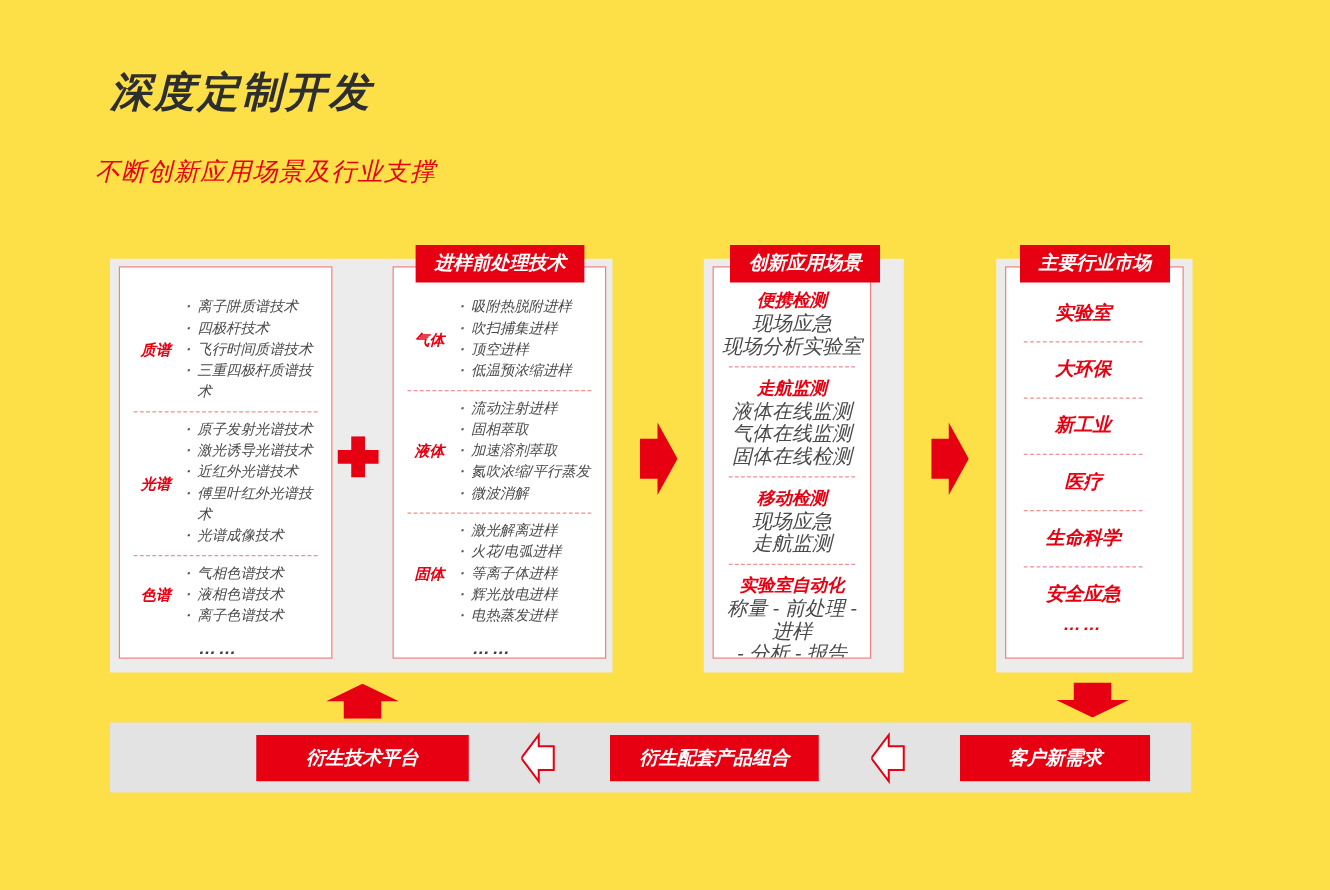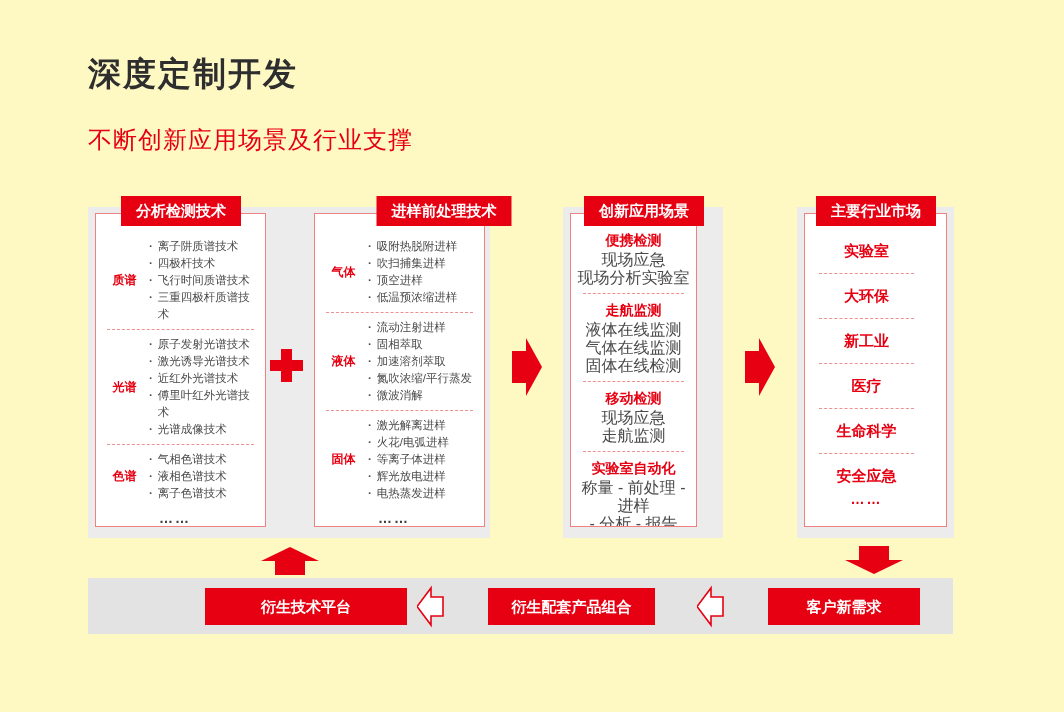--- a/index.html
+++ b/index.html
@@ -1,19 +1,19 @@
 <!DOCTYPE html>
 <html><head>
 <meta charset="utf-8">
 <style>
   html,body{margin:0;padding:0;background:#fff;}
-  .stage{position:relative;width:1064px;height:712px;background:#fef9c3;overflow:hidden;
-         font-family:"Liberation Sans","DejaVu Sans",sans-serif;}
+  .stage{position:relative;width:1064px;height:712px;background:#fde047;overflow:hidden;
+         font-family:"Liberation Sans","DejaVu Sans",sans-serif;font-style:italic;}
   .page-title{position:absolute;left:88px;top:52px;font-size:33px;font-weight:800;color:#2e2e2e;letter-spacing:2px;}
-  .page-subtitle{position:absolute;left:88px;top:124px;font-size:24px;color:#e60012;letter-spacing:1px;}
+  .page-subtitle{position:absolute;left:76px;top:124px;font-size:20px;color:#e60012;letter-spacing:1px;}
 
   .panel{position:absolute;top:207px;height:331px;background:#ececec;}
   .panel-a{left:88px;width:402px;}
   .panel-c{left:563px;width:160px;}
   .panel-d{left:797px;width:157px;}
 
   .card{position:absolute;top:213px;height:314px;background:#fff;border:1px solid #ee8282;
         box-sizing:border-box;overflow:hidden;}
   .card1{left:95px;width:171px;}
   .card2{left:314px;width:171px;}
@@ -41,21 +41,21 @@
 
   .card4 .card-inner{padding:26px 24px 0 6px;text-align:center;}
   .market{color:#e60012;font-weight:bold;font-size:15px;line-height:22px;}
   .sep4{border-top:1.5px dashed #f08f8f;margin:11px 8px;}
   .dots4{font-weight:bold;color:#e60012;font-size:14px;letter-spacing:2px;text-align:center;margin-top:4px;}
 
   .conn{position:absolute;}
   .bottom-bar{position:absolute;left:88px;top:578px;width:865px;height:56px;background:#e3e3e3;}
   .bbox{position:absolute;top:588px;height:37px;line-height:37px;background:#e60012;color:#fff;
         font-weight:bold;font-size:15px;text-align:center;}
-  .bbox1{left:205px;width:202px;}
+  .bbox1{left:205px;width:170px;}
   .bbox2{left:488px;width:167px;}
   .bbox3{left:768px;width:152px;}
 </style>
 </head>
 <body>
 
 <div class="stage">
 
   <div class="page-title">深度定制开发</div>
   <div class="page-subtitle">不断创新应用场景及行业支撑</div>
@@ -127,21 +127,20 @@
             </div>
           <div class="item">
               <span class="bullet">·</span>
               <span>离子色谱技术</span>
             </div>
         </div>
       </div>
       <div class="dots">……</div>
     </div>
   </section>
-  <div class="badge" style="left:181px;">分析检测技术</div>
 
   <section class="card card2">
     <div class="card-inner">
       <div class="group">
         <div class="glabel">气体</div>
         <div class="gitems">
           <div class="item">
               <span class="bullet">·</span>
               <span>吸附热脱附进样</span>
             </div>
@@ -207,21 +206,21 @@
             </div>
           <div class="item">
               <span class="bullet">·</span>
               <span>电热蒸发进样</span>
             </div>
         </div>
       </div>
       <div class="dots">……</div>
     </div>
   </section>
-  <div class="badge" style="left:400px;margin-left:44px;">进样前处理技术</div>
+  <div class="badge" style="left:400px;">进样前处理技术</div>
 
   <section class="card card3">
     <div class="card-inner">
       <div>
         <div class="sec-title">便携检测</div>
         <div class="sec-item">现场应急</div>
         <div class="sec-item">现场分析实验室</div>
       </div>
       <div class="sep3"></div>
       <div>

